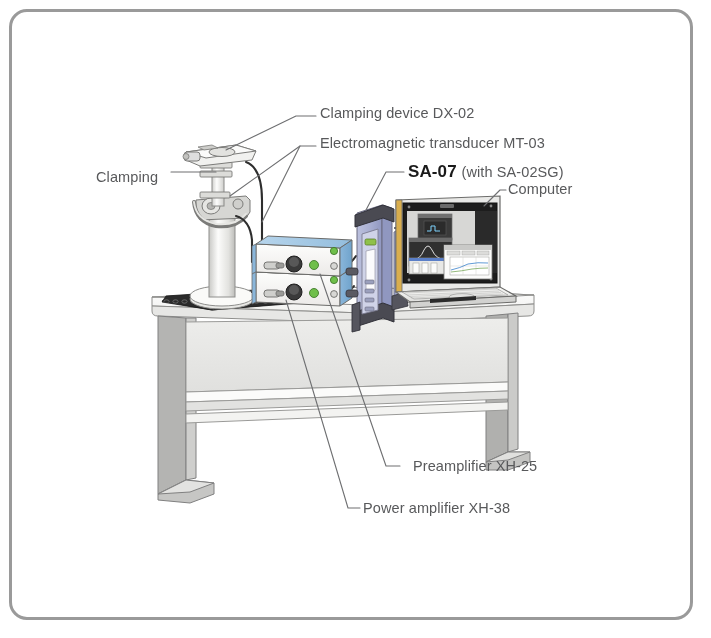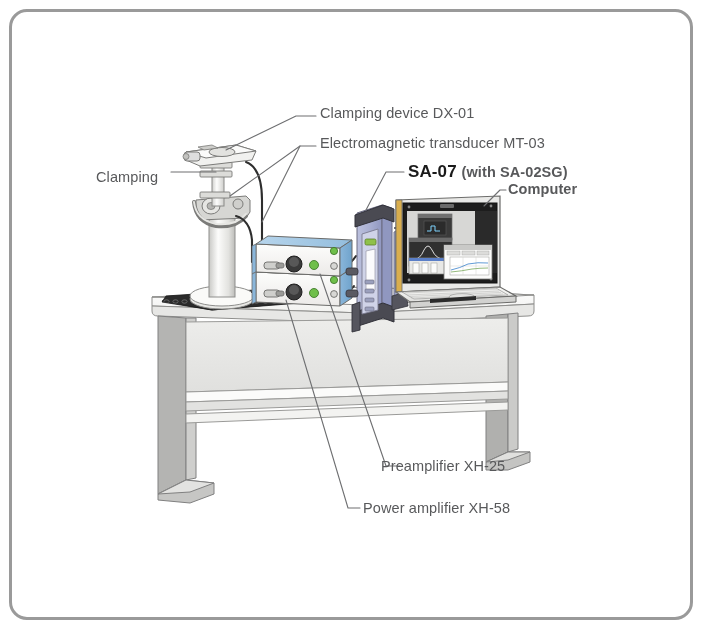--- a/index.html
+++ b/index.html
@@ -45,21 +45,21 @@
     white-space: nowrap;
     line-height: 1;
   }
   .lbl.strong {
     color: #1a1a1a;
     font-weight: bold;
     font-size: 17px;
   }
   .lbl .sub {
     color: #58595b;
-    font-weight: bold;
+    font-weight: normal;
     font-size: 14.5px;
   }
 </style>
 </head>
 <body>
 
 <div id="page">
 
   <div id="frame"></div>
 
@@ -335,37 +335,37 @@
 
       <path d="M286,300 L348,508 L360,508"></path>
     </g>
   </svg>
 
   <div class="lbl" style="left:96px; top:170px;">
     <span>Clamping</span>
   </div>
 
   <div class="lbl" style="left:320px; top:106px;">
-    <span>Clamping device DX-01</span>
+    <span>Clamping device DX-02</span>
   </div>
 
   <div class="lbl" style="left:320px; top:136px;">
     <span>Electromagnetic transducer MT-03</span>
   </div>
 
   <div class="lbl strong" style="left:408px; top:163px;">
     <span>SA-07</span>
     <span class="sub">(with SA-02SG)</span>
   </div>
 
-  <div class="lbl" style="left:508px; top:182px;font-weight:bold;">
+  <div class="lbl" style="left:508px; top:182px;">
     <span>Computer</span>
   </div>
 
-  <div class="lbl" style="left:381px; top:459px;">
+  <div class="lbl" style="left:413px; top:459px;">
     <span>Preamplifier XH-25</span>
   </div>
 
   <div class="lbl" style="left:363px; top:501px;">
-    <span>Power amplifier XH-58</span>
+    <span>Power amplifier XH-38</span>
   </div>
 
 </div>
 
 </body></html>

